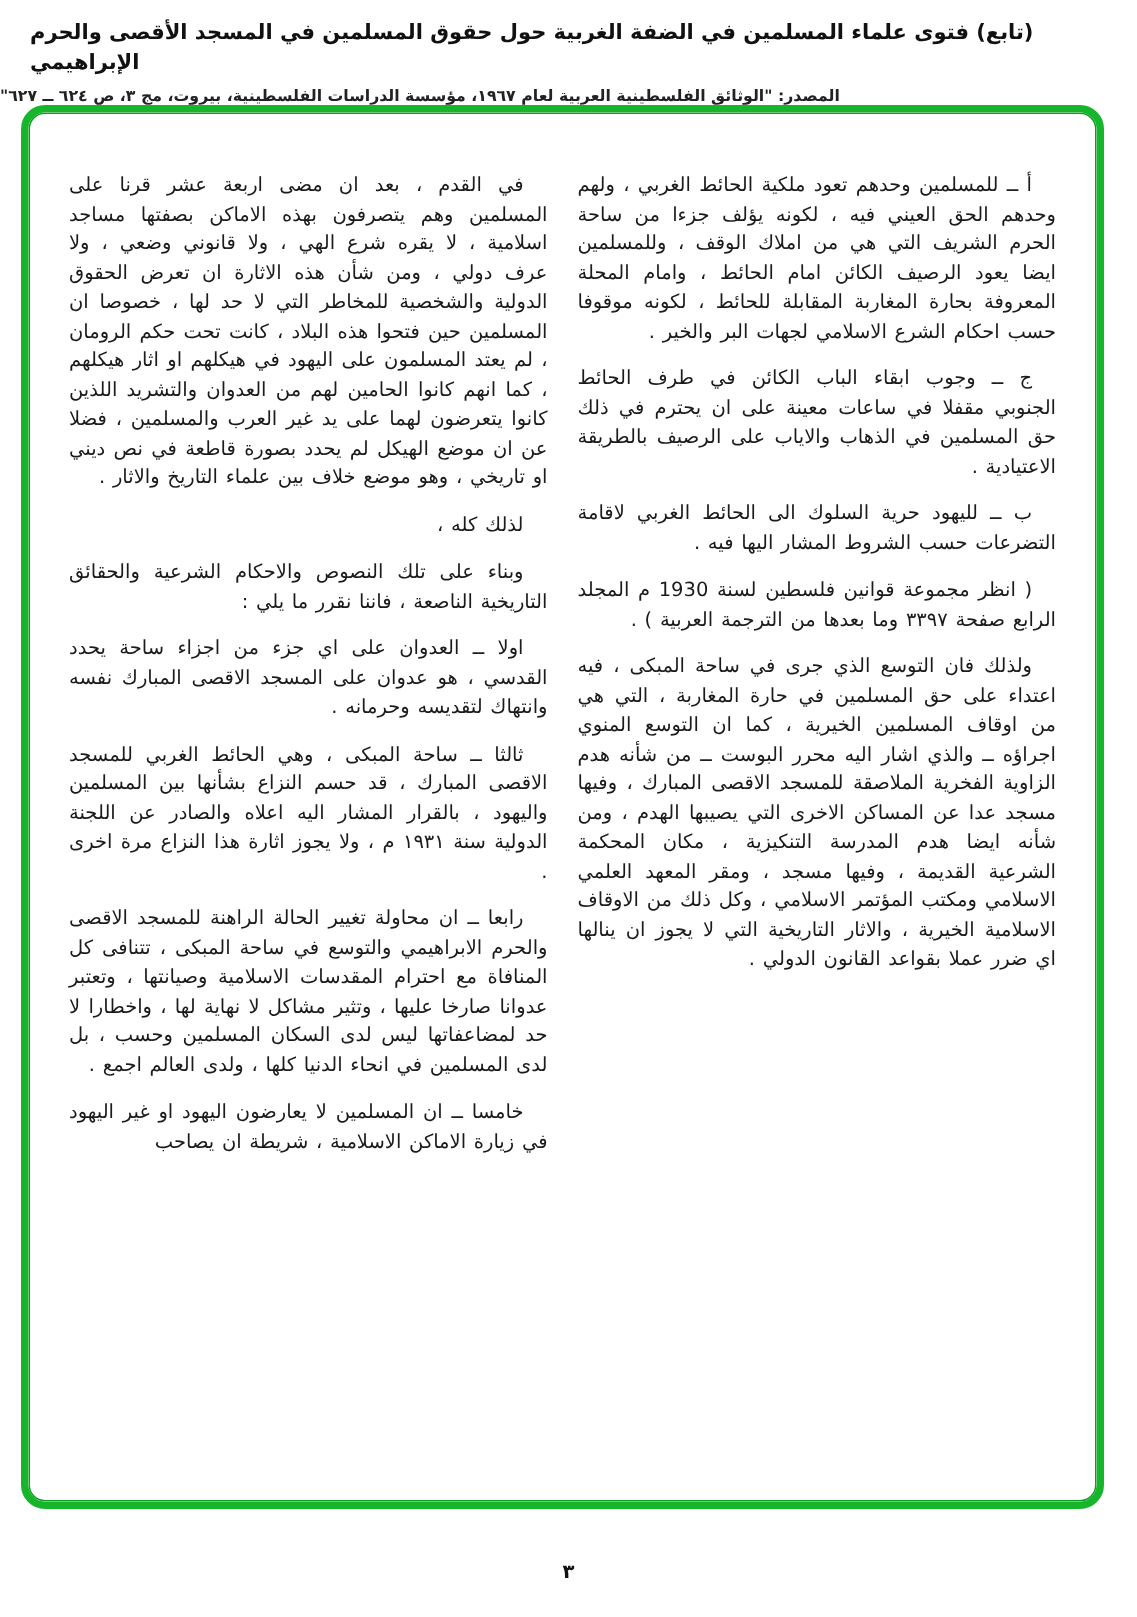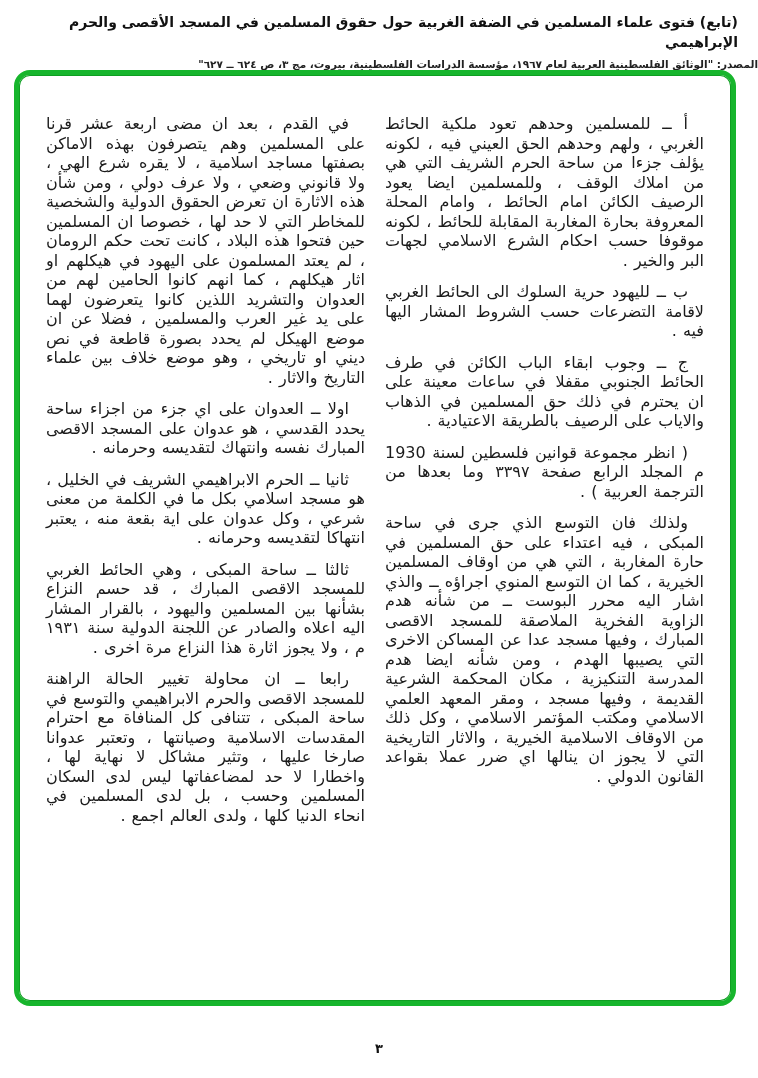--- a/index.html
+++ b/index.html
@@ -13,21 +13,21 @@
     position: relative;
     font-family: "DejaVu Sans", sans-serif;
     color: #151515;
     overflow: hidden;
   }
   .header {
     position: absolute;
     top: 12px;
     left: 0;
     right: 0;
-    text-align: right;
+    text-align: left;
     direction: rtl;
   }
   .doc-title {
     font-size: 14px;
     font-weight: bold;
     letter-spacing: 0;
     color: #111;
     margin: 0 20px;
     line-height: 20px;
   }
@@ -60,21 +60,21 @@
     padding: 44px 32px 20px 32px;
     display: flex;
     direction: rtl;          
     gap: 20px;
     overflow: hidden;
   }
   .column {
     flex: 1 1 0;
     direction: rtl;
     text-align: justify;
-    font-size: 16px;
+    font-size: 13px;
     line-height: 19.5px;
     color: #1b1b1b;
     word-spacing: 1px;
   }
   .column p {
     margin: 0 0 12px 0;
     text-indent: 16px;
   }
   .column p.short {
     text-align: right;
@@ -96,27 +96,29 @@
 <div class="header">
   <div class="doc-title">(تابع) فتوى علماء المسلمين في الضفة الغربية حول حقوق المسلمين في المسجد الأقصى والحرم الإبراهيمي</div>
   <div class="doc-source">المصدر: "الوثائق الفلسطينية العربية لعام ١٩٦٧، مؤسسة الدراسات الفلسطينية، بيروت، مج ٣، ص ٦٢٤ ــ ٦٢٧"</div>
 </div>
 
 <div class="doc-frame"></div>
 
 <div class="columns">
   <div class="column">
     <p>أ ــ للمسلمين وحدهم تعود ملكية الحائط الغربي ، ولهم وحدهم الحق العيني فيه ، لكونه يؤلف جزءا من ساحة الحرم الشريف التي هي من املاك الوقف ، وللمسلمين ايضا يعود الرصيف الكائن امام الحائط ، وامام المحلة المعروفة بحارة المغاربة المقابلة للحائط ، لكونه موقوفا حسب احكام الشرع الاسلامي لجهات البر والخير .</p>
+    <p>ج ــ وجوب ابقاء الباب الكائن في طرف الحائط الجنوبي مقفلا في ساعات معينة على ان يحترم في ذلك حق المسلمين في الذهاب والاياب على الرصيف بالطريقة الاعتيادية .</p>
     <p>ب ــ لليهود حرية السلوك الى الحائط الغربي لاقامة التضرعات حسب الشروط المشار اليها فيه .</p>
-    <p>ج ــ وجوب ابقاء الباب الكائن في طرف الحائط الجنوبي مقفلا في ساعات معينة على ان يحترم في ذلك حق المسلمين في الذهاب والاياب على الرصيف بالطريقة الاعتيادية .</p>
     <p>( انظر مجموعة قوانين فلسطين لسنة 1930 م المجلد الرابع صفحة ٣٣٩٧ وما بعدها من الترجمة العربية ) .</p>
     <p>ولذلك فان التوسع الذي جرى في ساحة المبكى ، فيه اعتداء على حق المسلمين في حارة المغاربة ، التي هي من اوقاف المسلمين الخيرية ، كما ان التوسع المنوي اجراؤه ــ والذي اشار اليه محرر البوست ــ من شأنه هدم الزاوية الفخرية الملاصقة للمسجد الاقصى المبارك ، وفيها مسجد عدا عن المساكن الاخرى التي يصيبها الهدم ، ومن شأنه ايضا هدم المدرسة التنكيزية ، مكان المحكمة الشرعية القديمة ، وفيها مسجد ، ومقر المعهد العلمي الاسلامي ومكتب المؤتمر الاسلامي ، وكل ذلك من الاوقاف الاسلامية الخيرية ، والاثار التاريخية التي لا يجوز ان ينالها اي ضرر عملا بقواعد القانون الدولي .</p>
   </div>
   <div class="column">
     <p>في القدم ، بعد ان مضى اربعة عشر قرنا على المسلمين وهم يتصرفون بهذه الاماكن بصفتها مساجد اسلامية ، لا يقره شرع الهي ، ولا قانوني وضعي ، ولا عرف دولي ، ومن شأن هذه الاثارة ان تعرض الحقوق الدولية والشخصية للمخاطر التي لا حد لها ، خصوصا ان المسلمين حين فتحوا هذه البلاد ، كانت تحت حكم الرومان ، لم يعتد المسلمون على اليهود في هيكلهم او اثار هيكلهم ، كما انهم كانوا الحامين لهم من العدوان والتشريد اللذين كانوا يتعرضون لهما على يد غير العرب والمسلمين ، فضلا عن ان موضع الهيكل لم يحدد بصورة قاطعة في نص ديني او تاريخي ، وهو موضع خلاف بين علماء التاريخ والاثار .</p>
+    <p class="short">لذلك كله ،</p>
+    <p>وبناء على تلك النصوص والاحكام الشرعية والحقائق التاريخية الناصعة ، فاننا نقرر ما يلي :</p>
     <p>اولا ــ العدوان على اي جزء من اجزاء ساحة يحدد القدسي ، هو عدوان على المسجد الاقصى المبارك نفسه وانتهاك لتقديسه وحرمانه .</p>
-    <p>ثانيا ــ الحرم الابراهيمي الشريف في الخليل ، هو مسجد اسلامي بكل ما في الكلمة من معنى شرعي ، وكل عدوان على اية بقعة منه ، يعتبر انتهاكا لتقديسه وحرمانه .</p>
     <p>ثالثا ــ ساحة المبكى ، وهي الحائط الغربي للمسجد الاقصى المبارك ، قد حسم النزاع بشأنها بين المسلمين واليهود ، بالقرار المشار اليه اعلاه والصادر عن اللجنة الدولية سنة ١٩٣١ م ، ولا يجوز اثارة هذا النزاع مرة اخرى .</p>
     <p>رابعا ــ ان محاولة تغيير الحالة الراهنة للمسجد الاقصى والحرم الابراهيمي والتوسع في ساحة المبكى ، تتنافى كل المنافاة مع احترام المقدسات الاسلامية وصيانتها ، وتعتبر عدوانا صارخا عليها ، وتثير مشاكل لا نهاية لها ، واخطارا لا حد لمضاعفاتها ليس لدى السكان المسلمين وحسب ، بل لدى المسلمين في انحاء الدنيا كلها ، ولدى العالم اجمع .</p>
+    <p>خامسا ــ ان المسلمين لا يعارضون اليهود او غير اليهود في زيارة الاماكن الاسلامية ، شريطة ان يصاحب</p>
   </div>
 </div>
 
 <div class="page-number">٣</div>
 
 </body></html>

